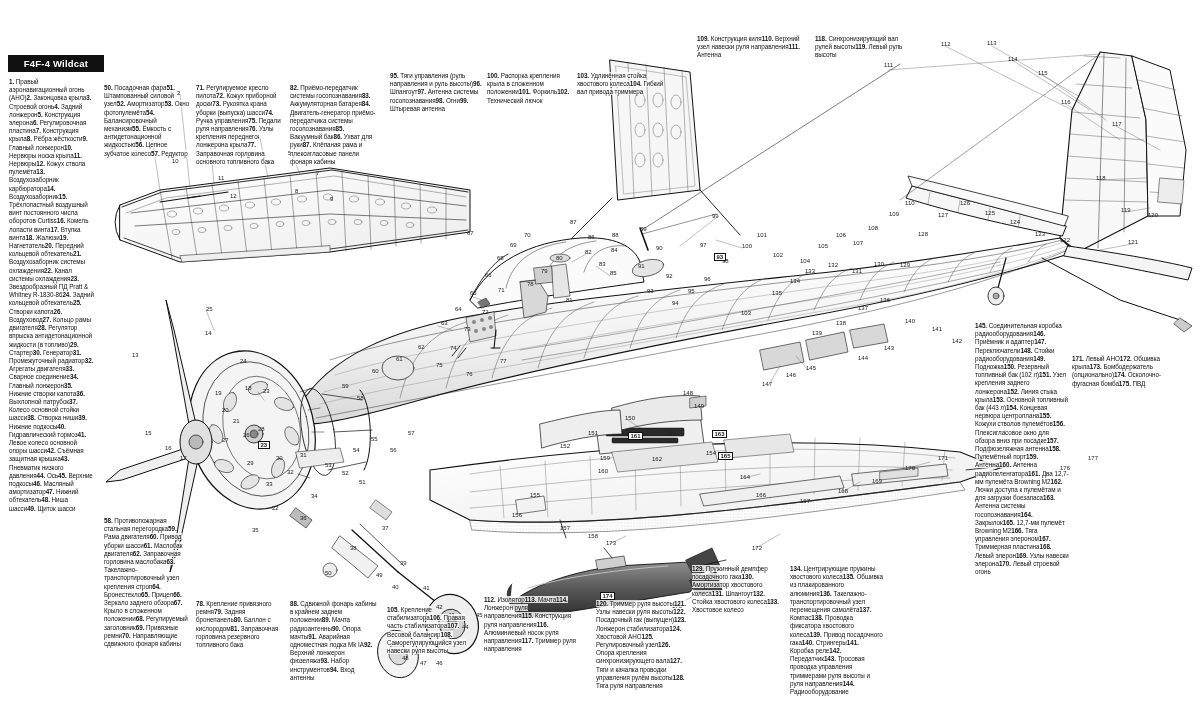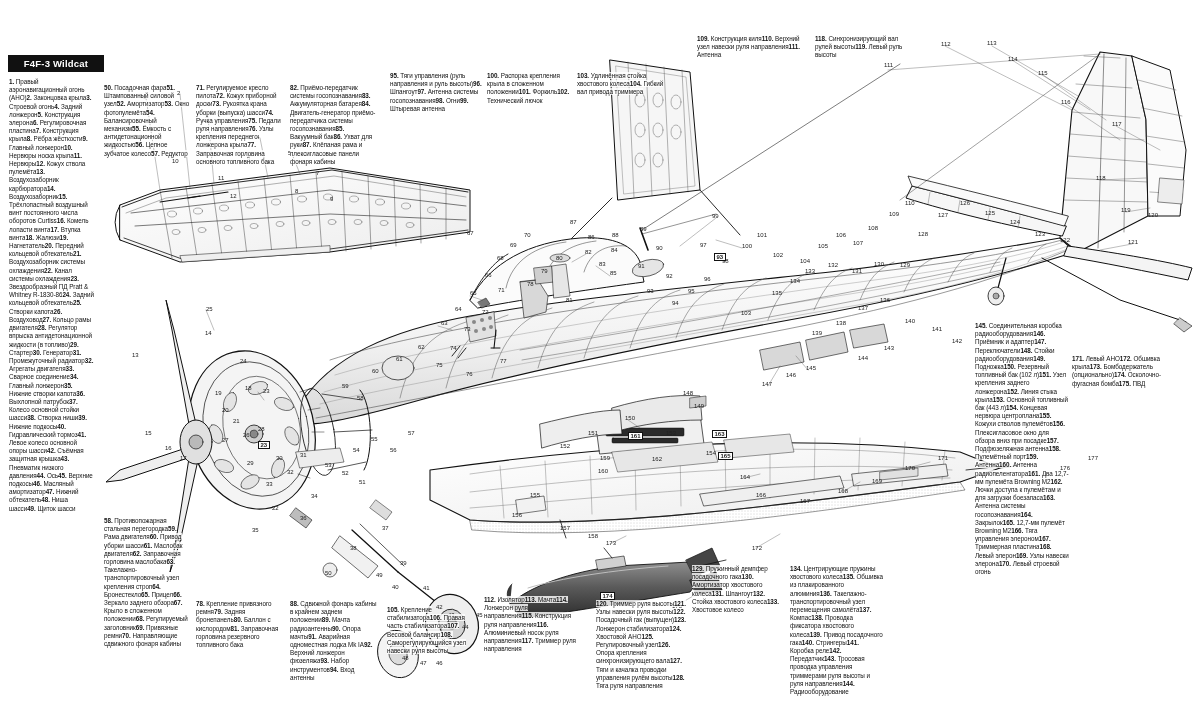--- a/index.html
+++ b/index.html
@@ -519,21 +519,21 @@
             <path d="M908 468 L930 462"></path>
         <path d="M610 544 L626 536"></path>
             <path d="M676 606 L700 592"></path>
         <path d="M756 548 L780 534"></path>
       </g>
 
     </g>
   </svg>
   </div>
 
-  <div class="title-plate">F4F-3 Wildcat</div>
+  <div class="title-plate">F4F-4 Wildcat</div>
 
   <div class="legend bgwhite" id="lg-c1"><div class="entry"><b>1. </b>Правый аэронавигационный огонь (АНО)</div><div class="entry"><b>2. </b>Законцовка крыла</div><div class="entry"><b>3. </b>Строевой огонь</div><div class="entry"><b>4. </b>Задний лонжерон</div><div class="entry"><b>5. </b>Конструкция элерона</div><div class="entry"><b>6. </b>Регулировочная пластина</div><div class="entry"><b>7. </b>Конструкция крыла</div><div class="entry"><b>8. </b>Рёбра жёсткости</div><div class="entry"><b>9. </b>Главный лонжерон</div><div class="entry"><b>10. </b>Нервюры носка крыла</div><div class="entry"><b>11. </b>Нервюры</div><div class="entry"><b>12. </b>Кожух ствола пулемёта</div><div class="entry"><b>13. </b>Воздухозаборник карбюратора</div><div class="entry"><b>14. </b>Воздухозаборник</div><div class="entry"><b>15. </b>Трёхлопастный воздушный винт постоянного числа оборотов Curtiss</div><div class="entry"><b>16. </b>Комель лопасти винта</div><div class="entry"><b>17. </b>Втулка винта</div><div class="entry"><b>18. </b>Жалюзи</div><div class="entry"><b>19. </b>Нагнетатель</div><div class="entry"><b>20. </b>Передний кольцевой обтекатель</div><div class="entry"><b>21. </b>Воздухозаборник системы охлаждения</div><div class="entry"><b>22. </b>Канал системы охлаждения</div><div class="entry"><b>23. </b>Звездообразный ПД Pratt &amp; Whitney R-1830-86</div><div class="entry"><b>24. </b>Задний кольцевой обтекатель</div><div class="entry"><b>25. </b>Створки капота</div><div class="entry"><b>26. </b>Воздуховод</div><div class="entry"><b>27. </b>Кольцо рамы двигателя</div><div class="entry"><b>28. </b>Регулятор впрыска антидетонационной жидкости (в топливо)</div><div class="entry"><b>29. </b>Стартер</div><div class="entry"><b>30. </b>Генератор</div><div class="entry"><b>31. </b>Промежуточный радиатор</div><div class="entry"><b>32. </b>Агрегаты двигателя</div><div class="entry"><b>33. </b>Сварное соединение</div><div class="entry"><b>34. </b>Главный лонжерон</div><div class="entry"><b>35. </b>Нижние створки капота</div><div class="entry"><b>36. </b>Выхлопной патрубок</div><div class="entry"><b>37. </b>Колесо основной стойки шасси</div><div class="entry"><b>38. </b>Створка ниши</div><div class="entry"><b>39. </b>Нижние подкосы</div><div class="entry"><b>40. </b>Гидравлический тормоз</div><div class="entry"><b>41. </b>Левое колесо основной опоры шасси</div><div class="entry"><b>42. </b>Съёмная защитная крышка</div><div class="entry"><b>43. </b>Пневматик низкого давления</div><div class="entry"><b>44. </b>Ось</div><div class="entry"><b>45. </b>Верхние подкосы</div><div class="entry"><b>46. </b>Масляный амортизатор</div><div class="entry"><b>47. </b>Нижний обтекатель</div><div class="entry"><b>48. </b>Ниша шасси</div><div class="entry"><b>49. </b>Щиток шасси</div></div>
   <div class="legend bgwhite" id="lg-c2"><div class="entry"><b>50. </b>Посадочная фара</div><div class="entry"><b>51. </b>Штампованный силовой узел</div><div class="entry"><b>52. </b>Амортизатор</div><div class="entry"><b>53. </b>Окно фотопулемёта</div><div class="entry"><b>54. </b>Балансировочный механизм</div><div class="entry"><b>55. </b>Ёмкость с антидетонационной жидкостью</div><div class="entry"><b>56. </b>Цепное зубчатое колесо</div><div class="entry"><b>57. </b>Редуктор</div></div>
   <div class="legend bgwhite" id="lg-c3"><div class="entry"><b>71. </b>Регулируемое кресло пилота</div><div class="entry"><b>72. </b>Кожух приборной доски</div><div class="entry"><b>73. </b>Рукоятка крана уборки (выпуска) шасси</div><div class="entry"><b>74. </b>Ручка управления</div><div class="entry"><b>75. </b>Педали руля направления</div><div class="entry"><b>76. </b>Узлы крепления переднего лонжерона крыла</div><div class="entry"><b>77. </b>Заправочная горловина основного топливного бака</div></div>
   <div class="legend bgwhite" id="lg-c4"><div class="entry"><b>82. </b>Приёмо-передатчик системы госопознавания</div><div class="entry"><b>83. </b>Аккумуляторная батарея</div><div class="entry"><b>84. </b>Двигатель-генератор приёмо-передатчика системы госопознавания</div><div class="entry"><b>85. </b>Вакуумный бак</div><div class="entry"><b>86. </b>Ухват для руки</div><div class="entry"><b>87. </b>Клёпаная рама и плексигласовые панели фонаря кабины</div></div>
   <div class="legend bgwhite" id="lg-c5"><div class="entry"><b>95. </b>Тяги управления (руль направления и руль высоты)</div><div class="entry"><b>96. </b>Шпангоут</div><div class="entry"><b>97. </b>Антенна системы госопознавания</div><div class="entry"><b>98. </b>Огни</div><div class="entry"><b>99. </b>Штыревая антенна</div></div>
   <div class="legend bgwhite" id="lg-c6"><div class="entry"><b>100. </b>Распорка крепления крыла в сложенном положении</div><div class="entry"><b>101. </b>Форкиль</div><div class="entry"><b>102. </b>Технический лючок</div></div>
   <div class="legend bgwhite" id="lg-c7"><div class="entry"><b>103. </b>Удлинённая стойка хвостового колеса</div><div class="entry"><b>104. </b>Гибкий вал привода триммера</div></div>
 
   <div class="legend bgwhite" id="lg-t1"><div class="entry"><b>109. </b>Конструкция киля</div><div class="entry"><b>110. </b>Верхний узел навески руля направления</div><div class="entry"><b>111. </b>Антенна</div></div>

